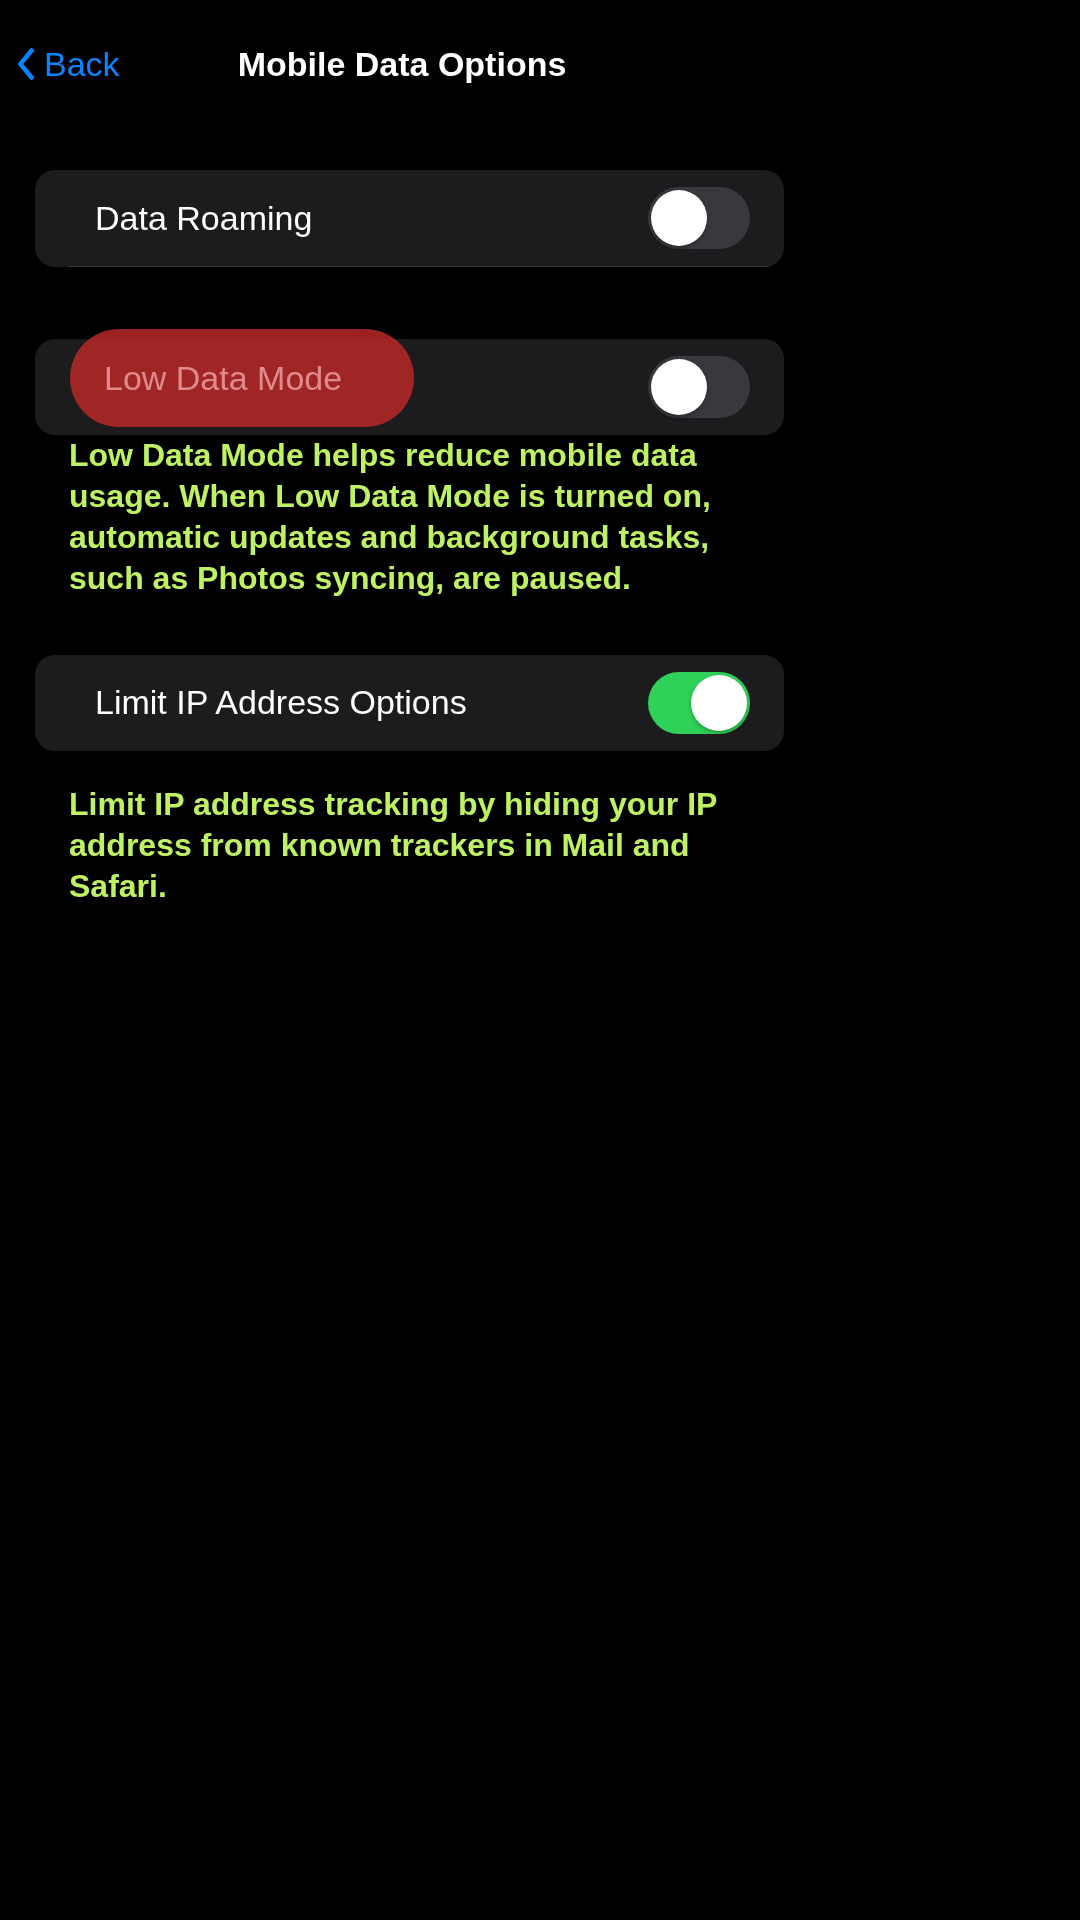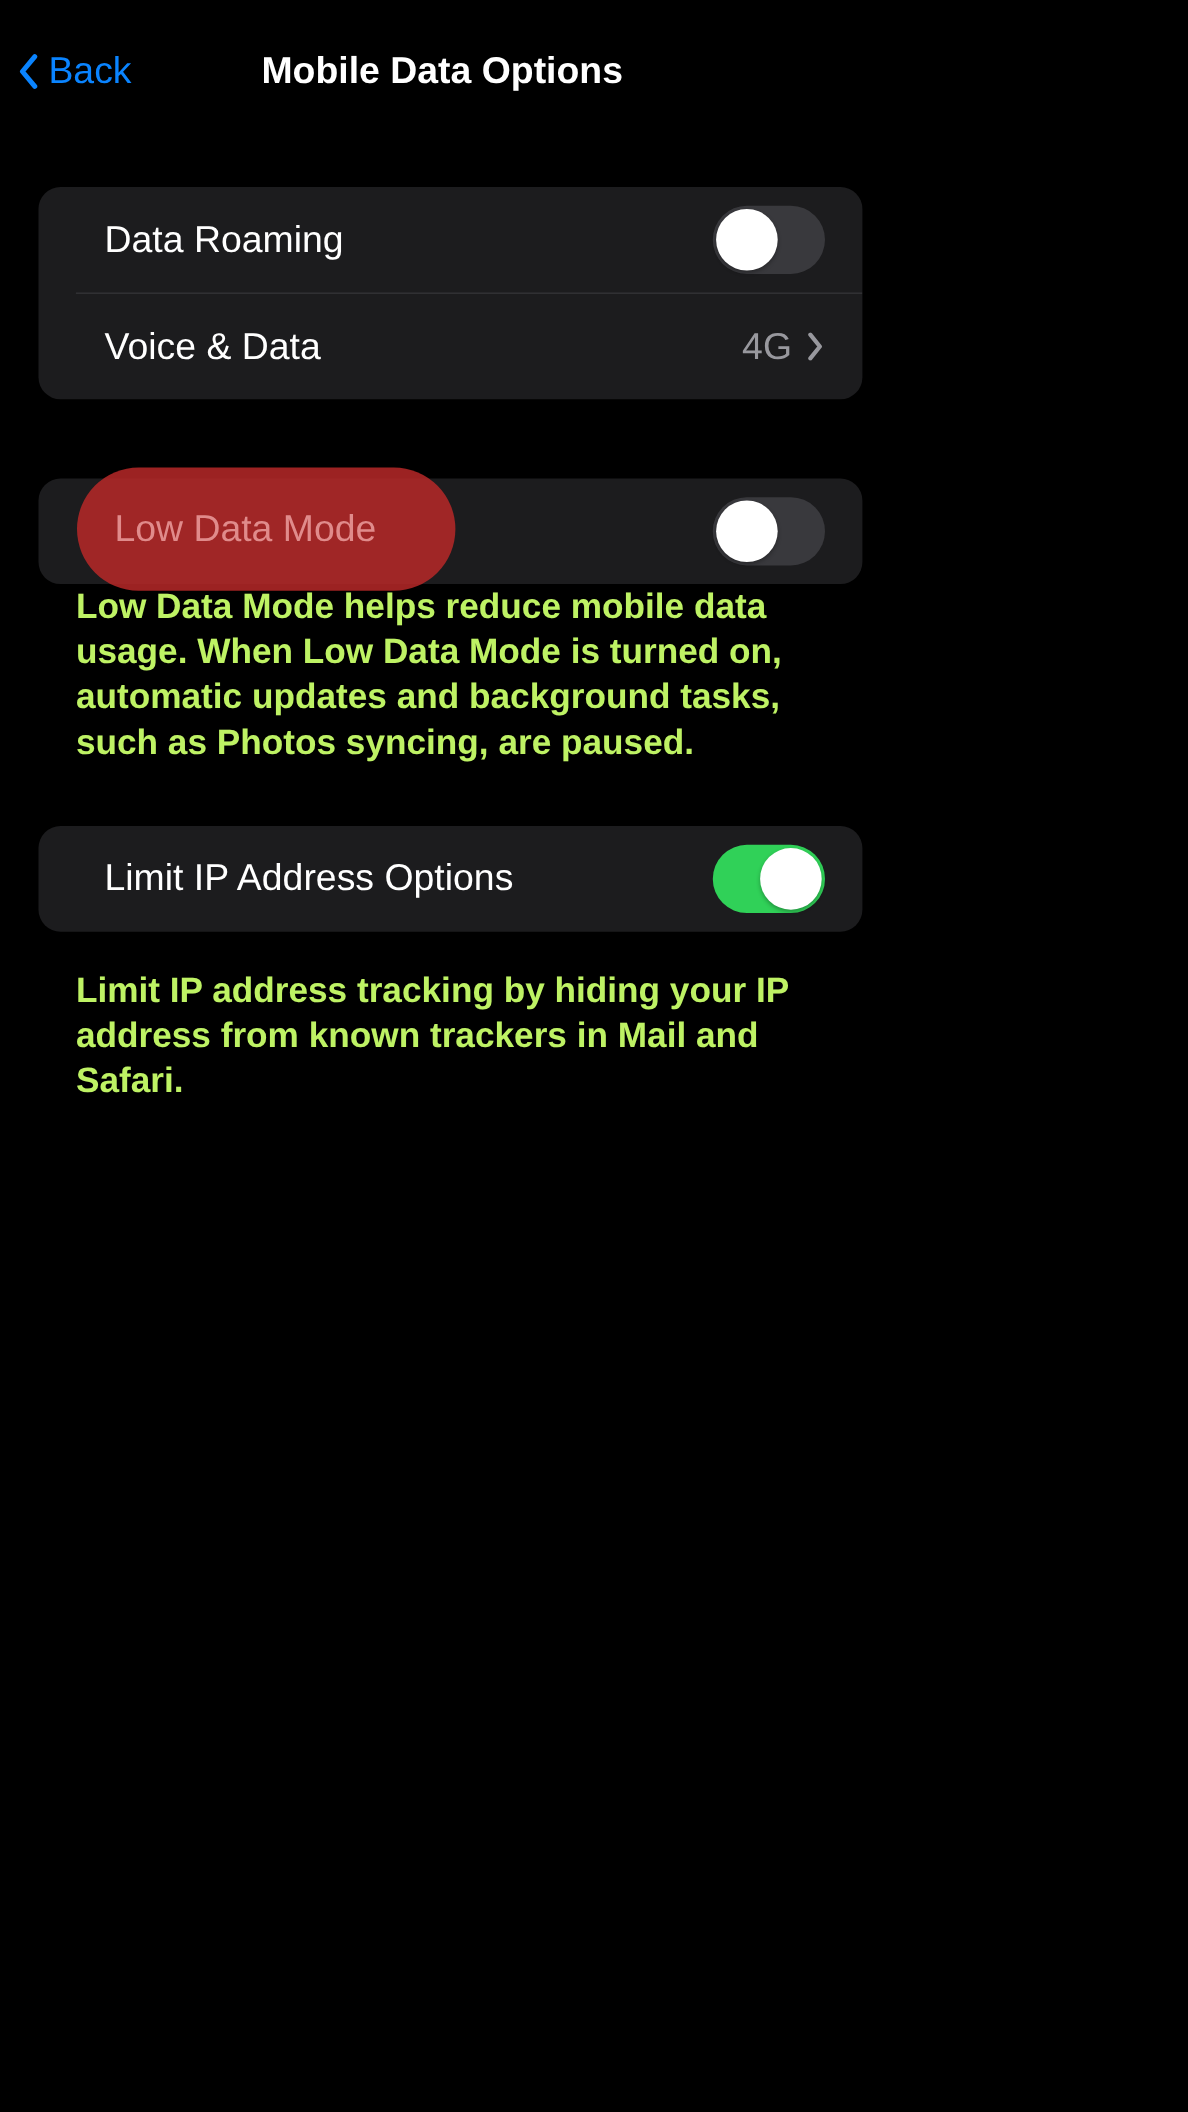--- a/index.html
+++ b/index.html
@@ -20,21 +20,21 @@
     .navbar {
       display: flex;
       align-items: center;
       height: 88px;
       position: relative;
       padding: 0 14px;
       margin-top: 20px;
     }
     .back-btn {
       display: flex;
-      align-items: flex-end;
+      align-items: flex-start;
       color: #0a84ff;
       font-size: 34px;
       font-weight: 400;
       z-index: 2;
     }
     .chevron-left {
       width: 24px;
       height: 38px;
       margin-right: 6px;
       display: flex;
@@ -135,21 +135,21 @@
     }
     .section-gap-sm {
       height: 56px;
     }
     .highlight-pill {
       position: absolute;
       background: rgba(183, 40, 40, 0.85);
       border-radius: 58px;
       left: 35px;
       width: 344px;
-      height: 112px;
+      height: 98px;
       z-index: 10;
       display: flex;
       align-items: center;
       padding-left: 34px;
     }
     .highlight-label {
       font-size: 34px;
       color: #e08b8b;
     }
     .group-2 {
@@ -174,31 +174,20 @@
 <div class="content">
 
   <div class="group">
     <div class="row">
       <span class="row-label">Data Roaming</span>
       <div class="toggle toggle-off">
         <div class="knob"></div>
       </div>
     </div>
     <div class="separator"></div>
-    <div class="row">
-      <span class="row-label">Voice &amp; Data</span>
-      <div class="row-right">
-        <span class="row-value">4G</span>
-        <span class="chevron-right">
-          <svg viewBox="0 0 14 24" width="16" height="26" fill="none" stroke="#98989e" stroke-width="3.5" stroke-linecap="round" stroke-linejoin="round">
-            <polyline points="3,2 11,12 3,22"></polyline>
-          </svg>
-        </span>
-      </div>
-    </div>
   </div>
 
   <div class="section-gap"></div>
 
   <div class="group-2">
     <div class="highlight-pill" style="top:-10px;">
       <span class="highlight-label">Low Data Mode</span>
     </div>
     <div class="group">
       <div class="row">

